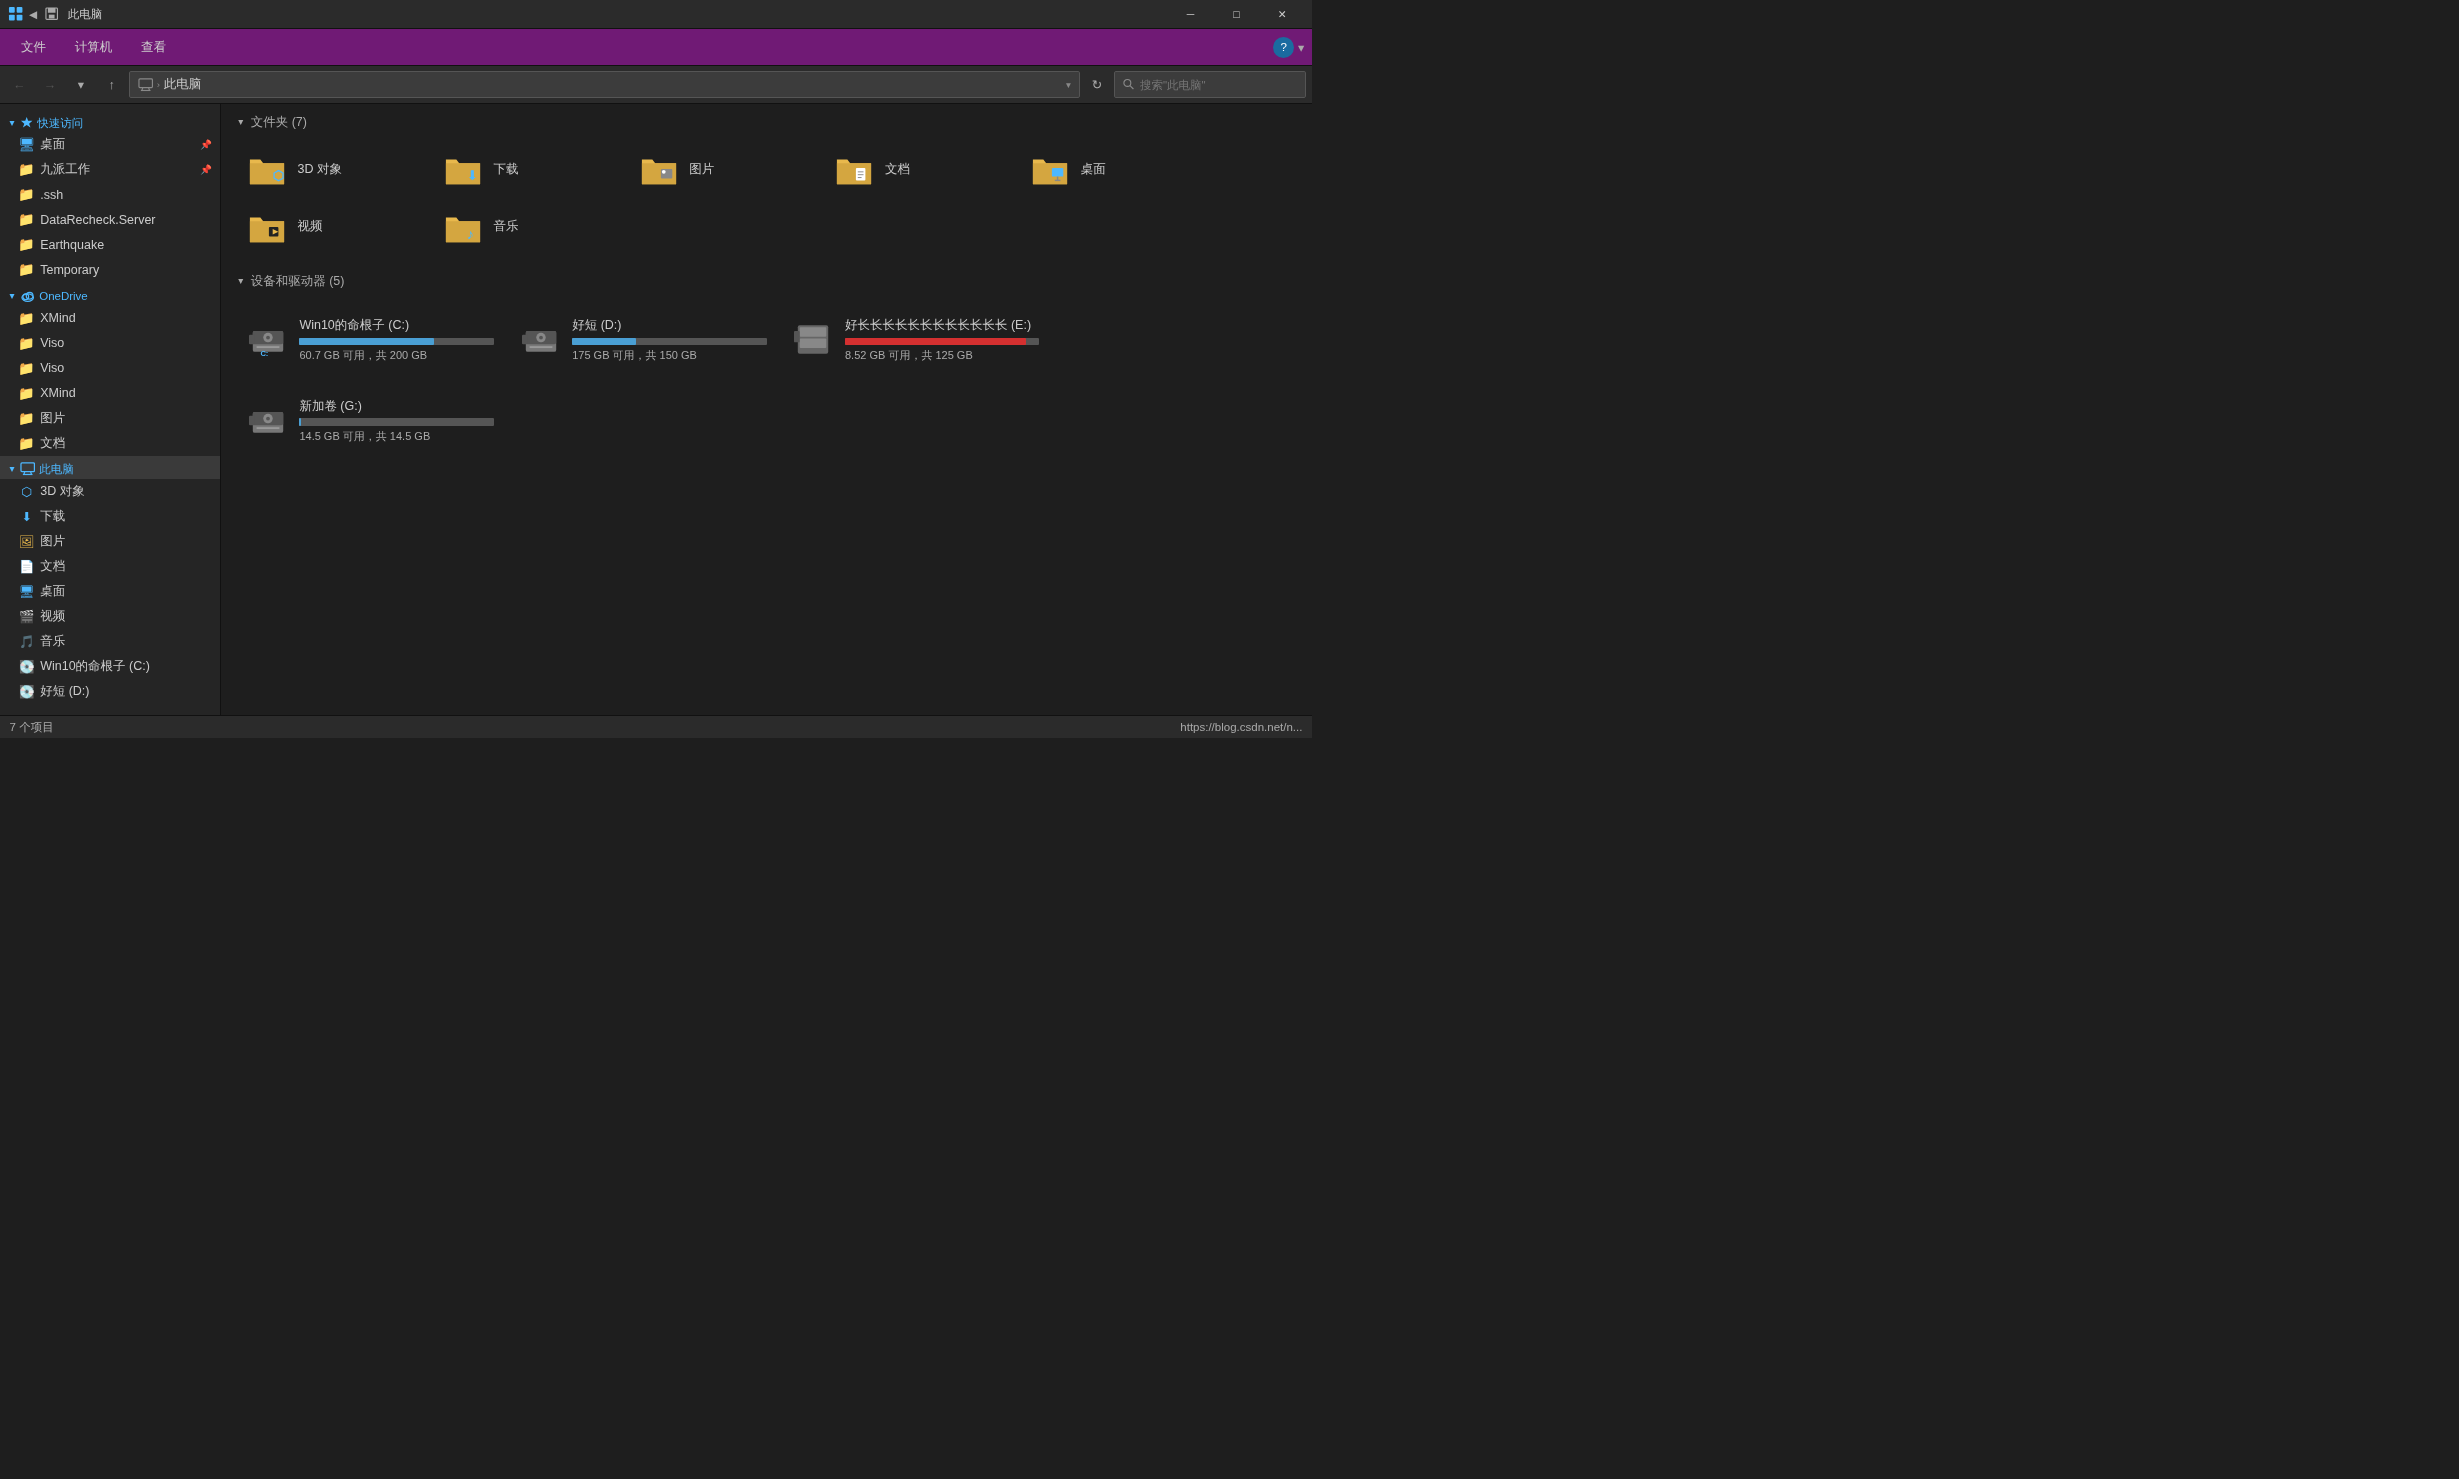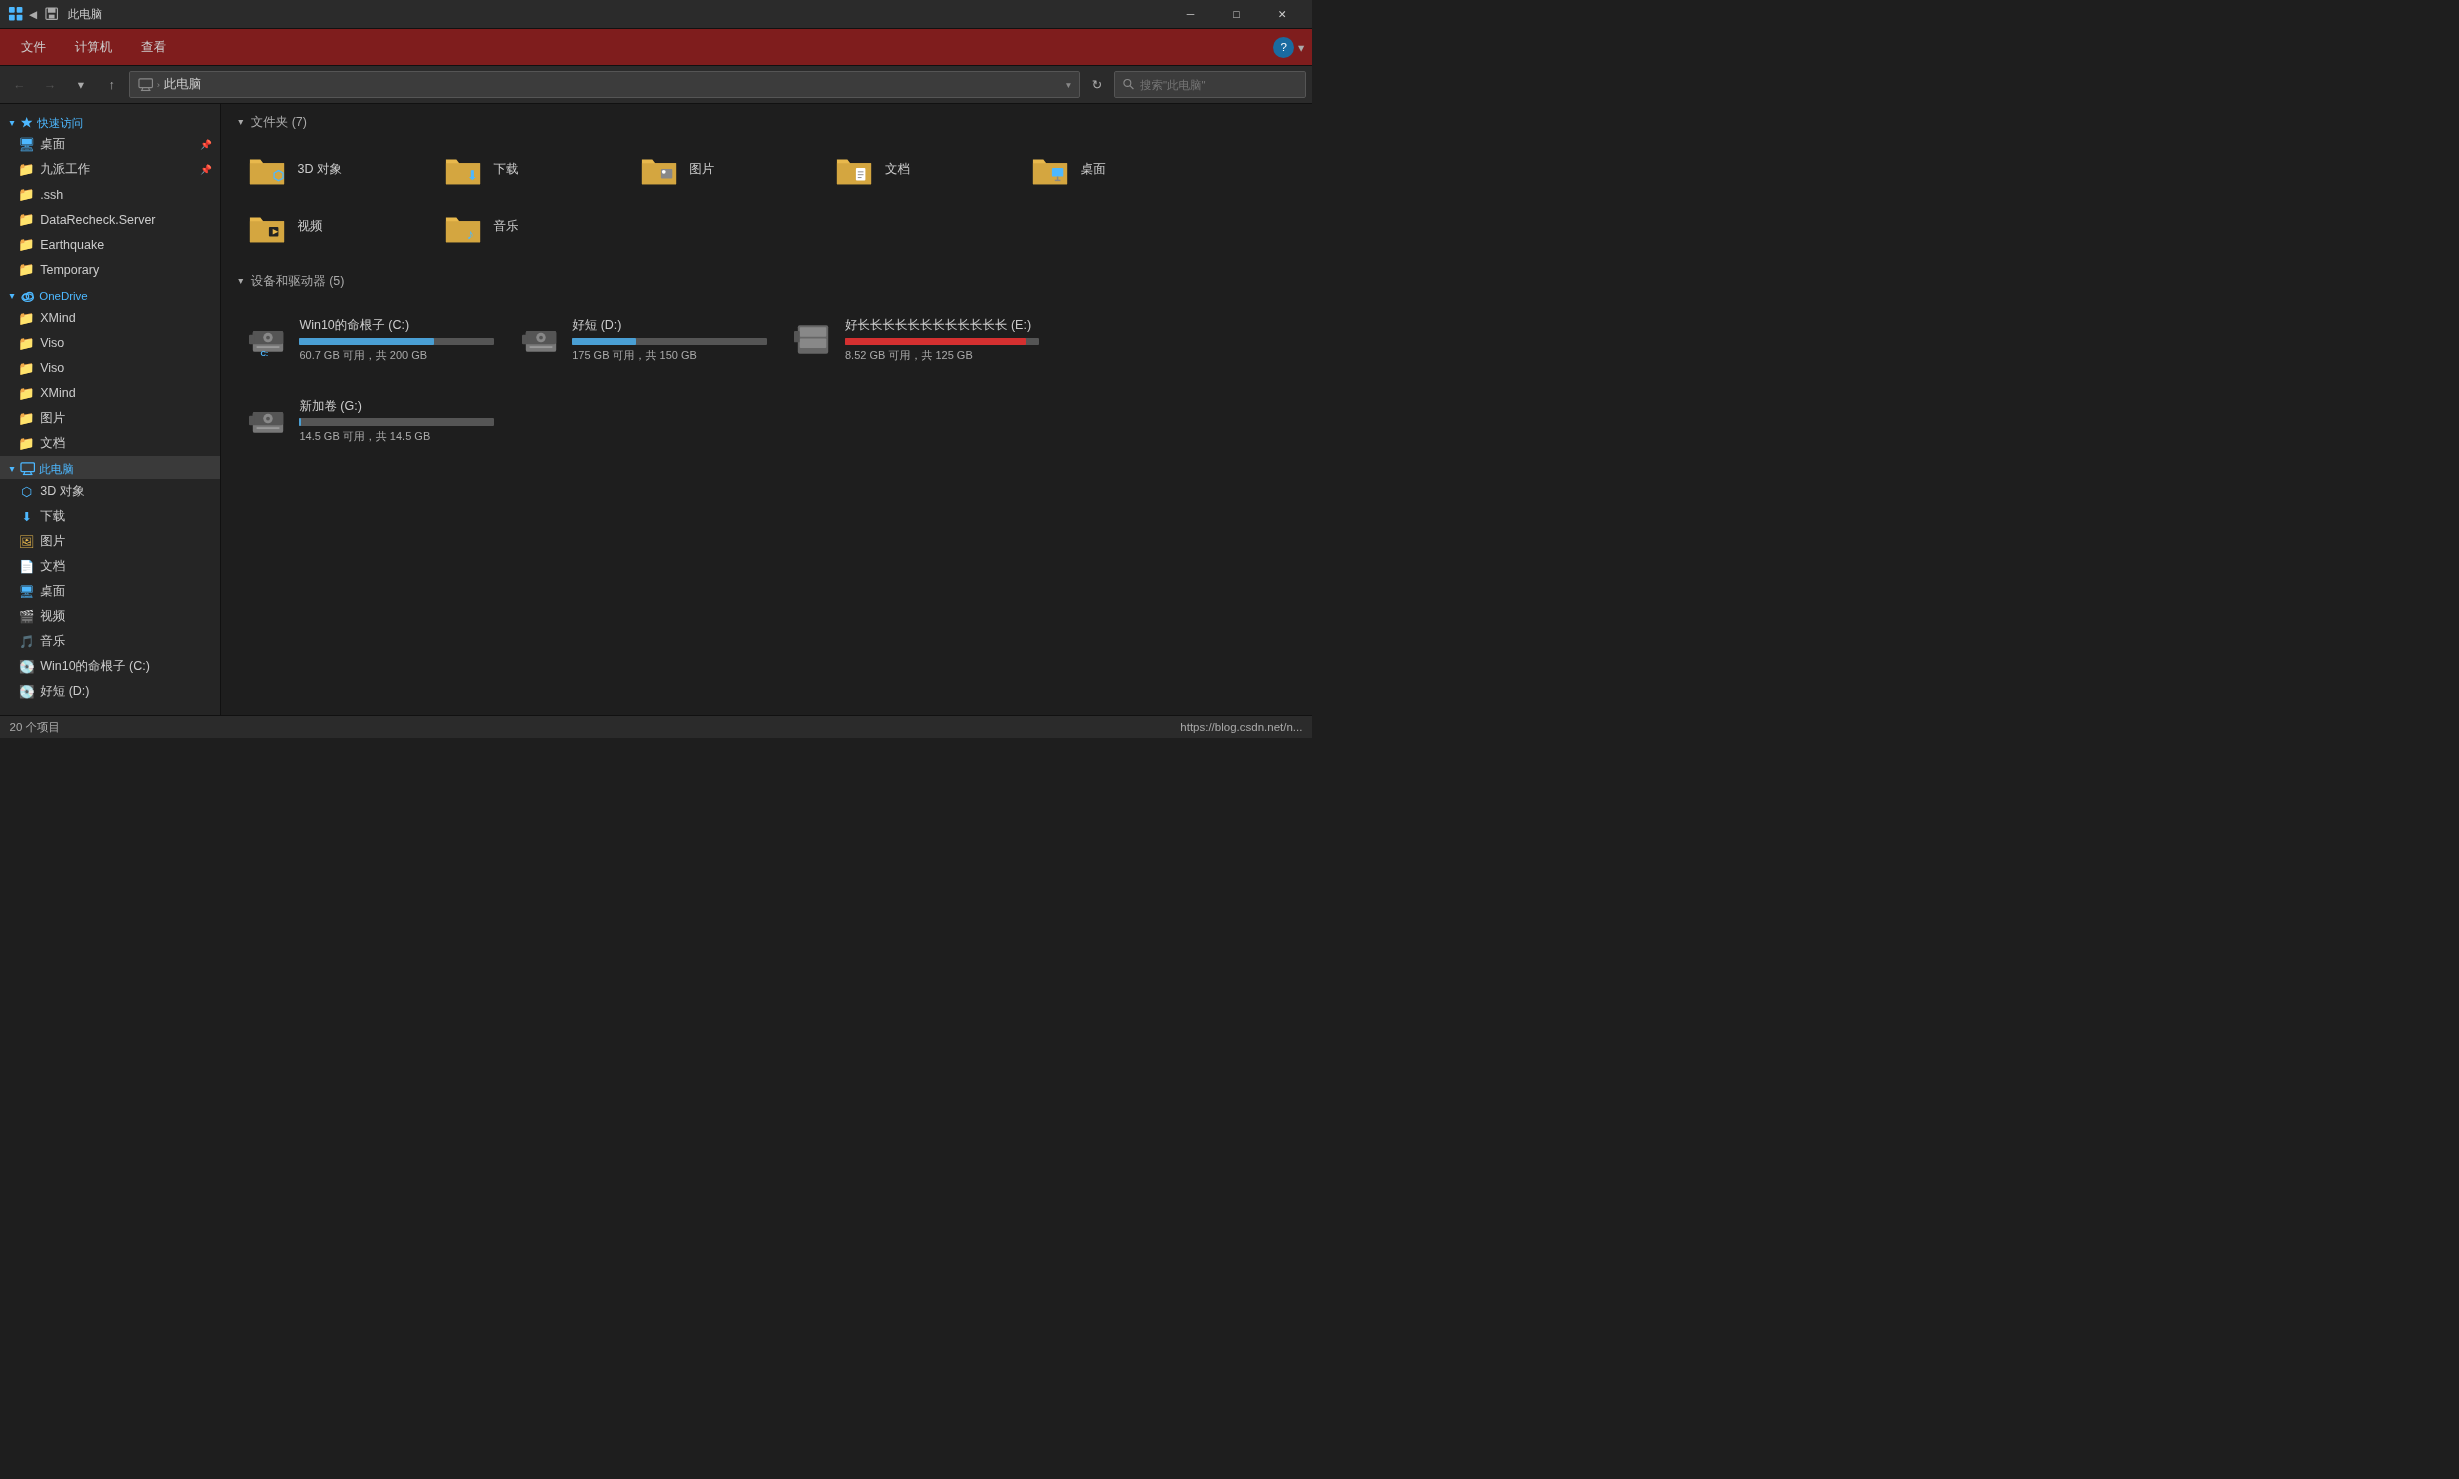--- a/index.html
+++ b/index.html
@@ -27,21 +27,21 @@
     .titlebar-controls { display: flex; gap: 1.9px; }
     .titlebar-btn {
       width: 44px; height: 29px;
       display: flex; align-items: center; justify-content: center;
       font-size: 10.6px; color: #ccc; cursor: pointer;
       background: transparent;
     }
 
     
     .toolbar {
-      background: #7f1d1d;
+      background: #701a75;
       height: 37px;
       display: flex;
       align-items: center;
       padding: 0 7.7px;
       gap: 1.9px;
       border-bottom: 1px solid #111;
     }
     .toolbar-tab {
       height: 37px;
       padding: 0 13.4px;
@@ -641,16 +641,16 @@
           </div>
           <div class="drive-stats">14.5 GB 可用，共 14.5 GB</div>
         </div>
       </div>
 
     </div>
   </div>
 </div>
 
 <div class="statusbar">
-  <span>20 个项目</span>
+  <span>7 个项目</span>
   <span>https://blog.csdn.net/n...</span>
 </div>
 
 
 </body></html>

